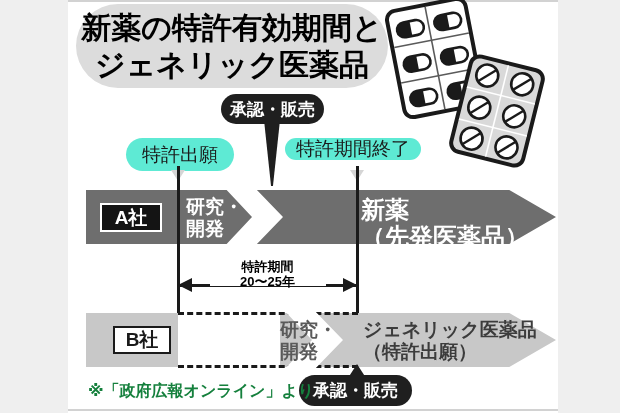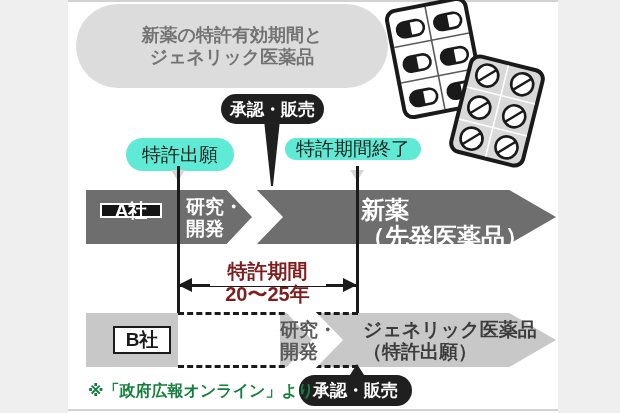--- a/index.html
+++ b/index.html
@@ -57,23 +57,23 @@
   .title-text {
     position: absolute;
     left: 76px;
     top: 6px;
     width: 312px;
     height: 80px;
     display: flex;
     flex-direction: column;
     align-items: center;
     justify-content: center;
-    font-size: 18px;
-    font-weight: bold;
-    color: #737373;
+    font-size: 30px;
+    font-weight: bold;
+    color: #000000;
     letter-spacing: 0px;
     line-height: 1.24;
     text-align: center;
   }
   .title-text span { display: block; white-space: nowrap; }
 
   
   .pills { position: absolute; left: 382px; top: 0px; width: 180px; height: 168px; }
 
   
@@ -172,21 +172,21 @@
   .cobox {
     position: absolute;
     display: flex;
     align-items: center;
     justify-content: center;
     box-sizing: border-box;
     font-weight: bold;
     white-space: nowrap;
   }
   #cobox-a {
-    left: 100px; top: 203px; width: 62px; height: 15px;
+    left: 100px; top: 203px; width: 62px; height: 29px;
     background: #141414; border: 2px solid #ffffff;
     color: #ffffff; font-size: 19px;
   }
   #cobox-b {
     left: 113px; top: 326px; width: 58px; height: 28px;
     background: #ffffff; border: 2px solid #1a1a1a;
     color: #1a1a1a; font-size: 19px;
   }
   .band-label {
     position: absolute;
@@ -217,23 +217,23 @@
     border-top: 7px solid transparent;
     border-bottom: 7px solid transparent;
   }
   #ah-left  { left: 178px; border-right: 14px solid #1a1a1a; }
   #ah-right { left: 343px; border-left: 14px solid #1a1a1a; }
   .measure-text {
     position: absolute;
     left: 178px; top: 260px;
     width: 179px;
     text-align: center;
-    font-size: 20px;
-    font-weight: bold;
-    color: #7f1d1d;
+    font-size: 13px;
+    font-weight: bold;
+    color: #000000;
     line-height: 1.13;
   }
   .measure-text span { display: block; }
   .measure-mask {
     position: absolute;
     left: 210px; top: 276px;
     width: 116px; height: 10px;
     background: #ffffff;
   }
 

